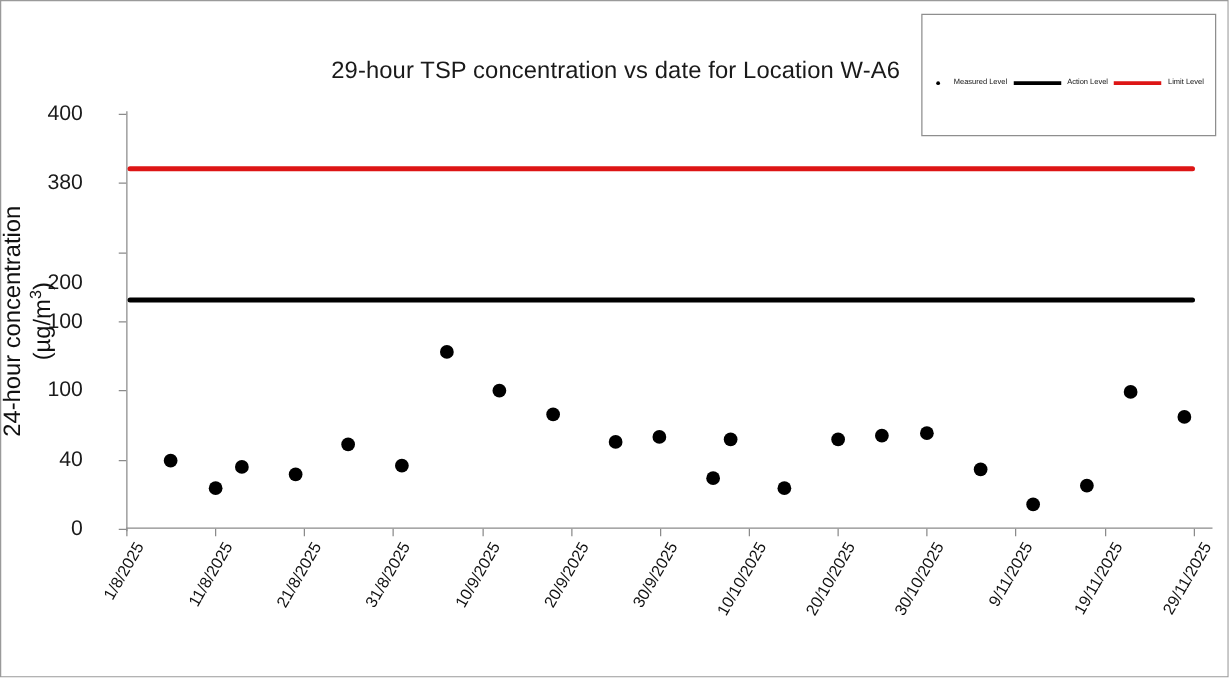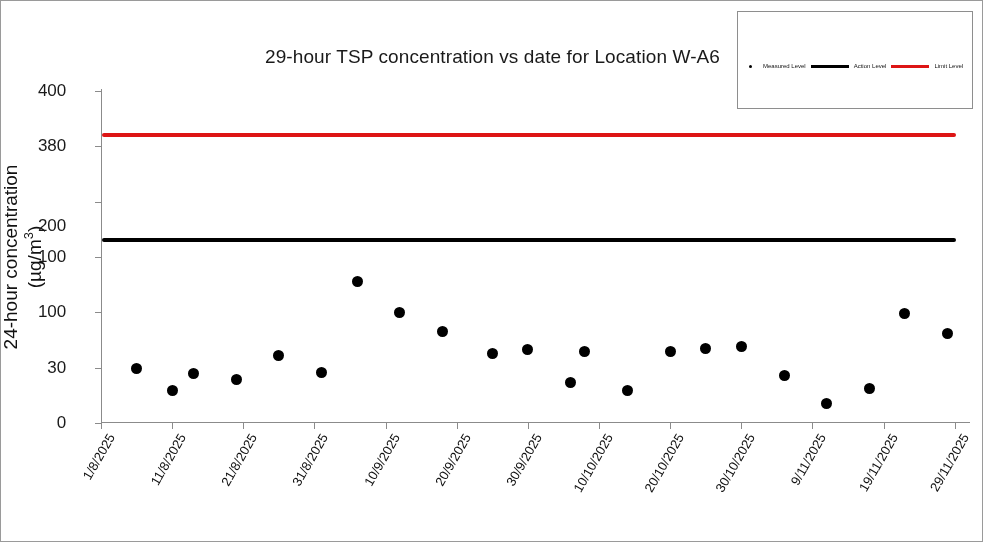--- a/index.html
+++ b/index.html
@@ -203,21 +203,21 @@
     <div class="axis-y"></div>
     <div class="axis-x"></div>
 
     <div class="ylabel">
       <span>24-hour concentration</span>
       <span class="sub"><span>(µg/m</span><sup>3</sup><span>)</span></span>
     </div>
   <div class="ytick" style="top: 332px;"></div>
       <div class="ytick-label" style="top: 332px;">0</div>
       <div class="ytick" style="top: 276.667px;"></div>
-      <div class="ytick-label" style="top: 276.667px;">30</div>
+      <div class="ytick-label" style="top: 276.667px;">40</div>
       <div class="ytick" style="top: 221.333px;"></div>
       <div class="ytick-label" style="top: 221.333px;">100</div>
       <div class="ytick" style="top: 166px;"></div>
       <div class="ytick-label" style="top: 166px;">100</div>
       <div class="ytick" style="top: 110.667px;"></div>
       <div class="ytick-label" style="top: 110.667px; margin-top: 24px;">200</div>
       <div class="ytick" style="top: 55.3333px;"></div>
       <div class="ytick-label" style="top: 55.3333px;">380</div>
       <div class="ytick" style="top: 0px;"></div>
       <div class="ytick-label" style="top: 0px;">400</div>

